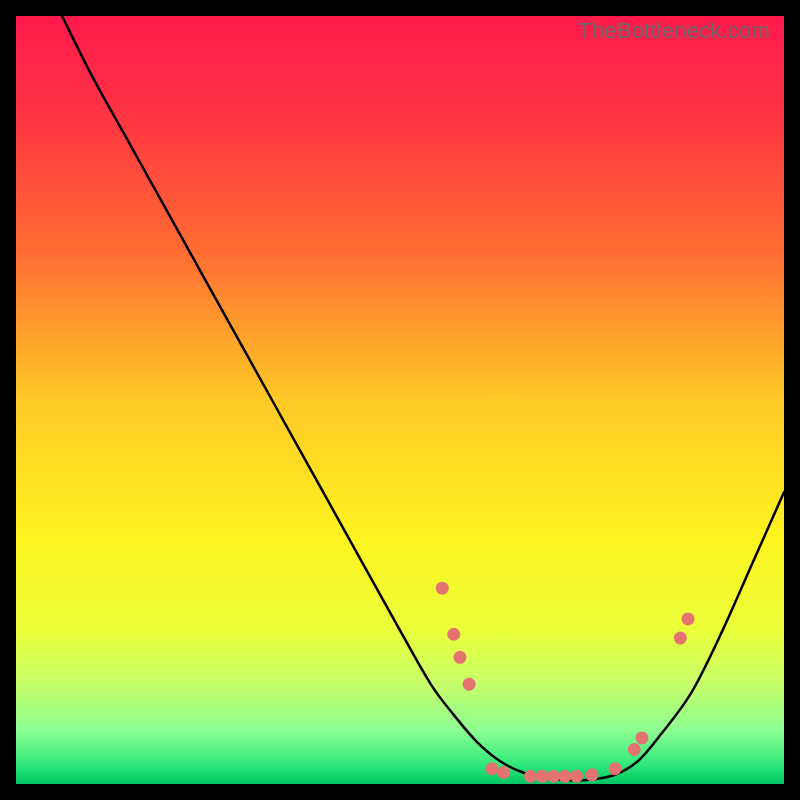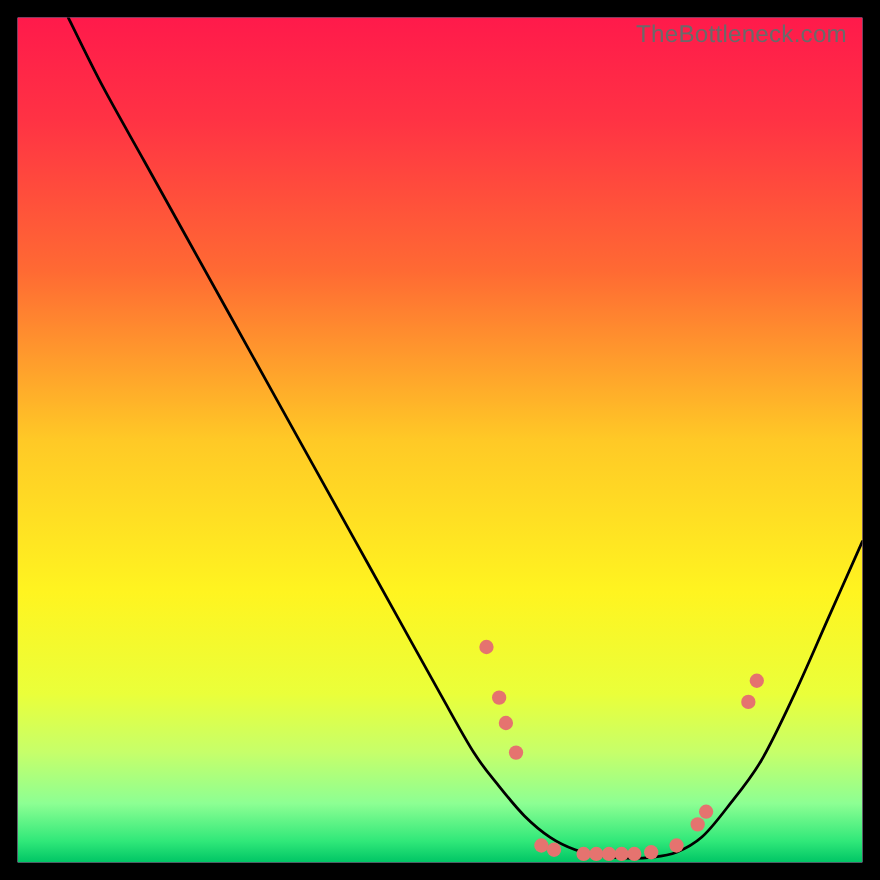--- a/index.html
+++ b/index.html
@@ -10,21 +10,21 @@
     background: #000000;
     overflow: hidden;
     font-family: Arial, Helvetica, sans-serif;
   }
   .frame {
     position: absolute;
     left: 16px;
     top: 16px;
     width: 768px;
     height: 768px;
-    background: #f0abfc;
+    background: #bef264;
   }
   .plot-area {
     position: absolute;
     left: 0;
     top: 0;
     width: 768px;
     height: 768px;
   }
   .watermark {
     position: absolute;

